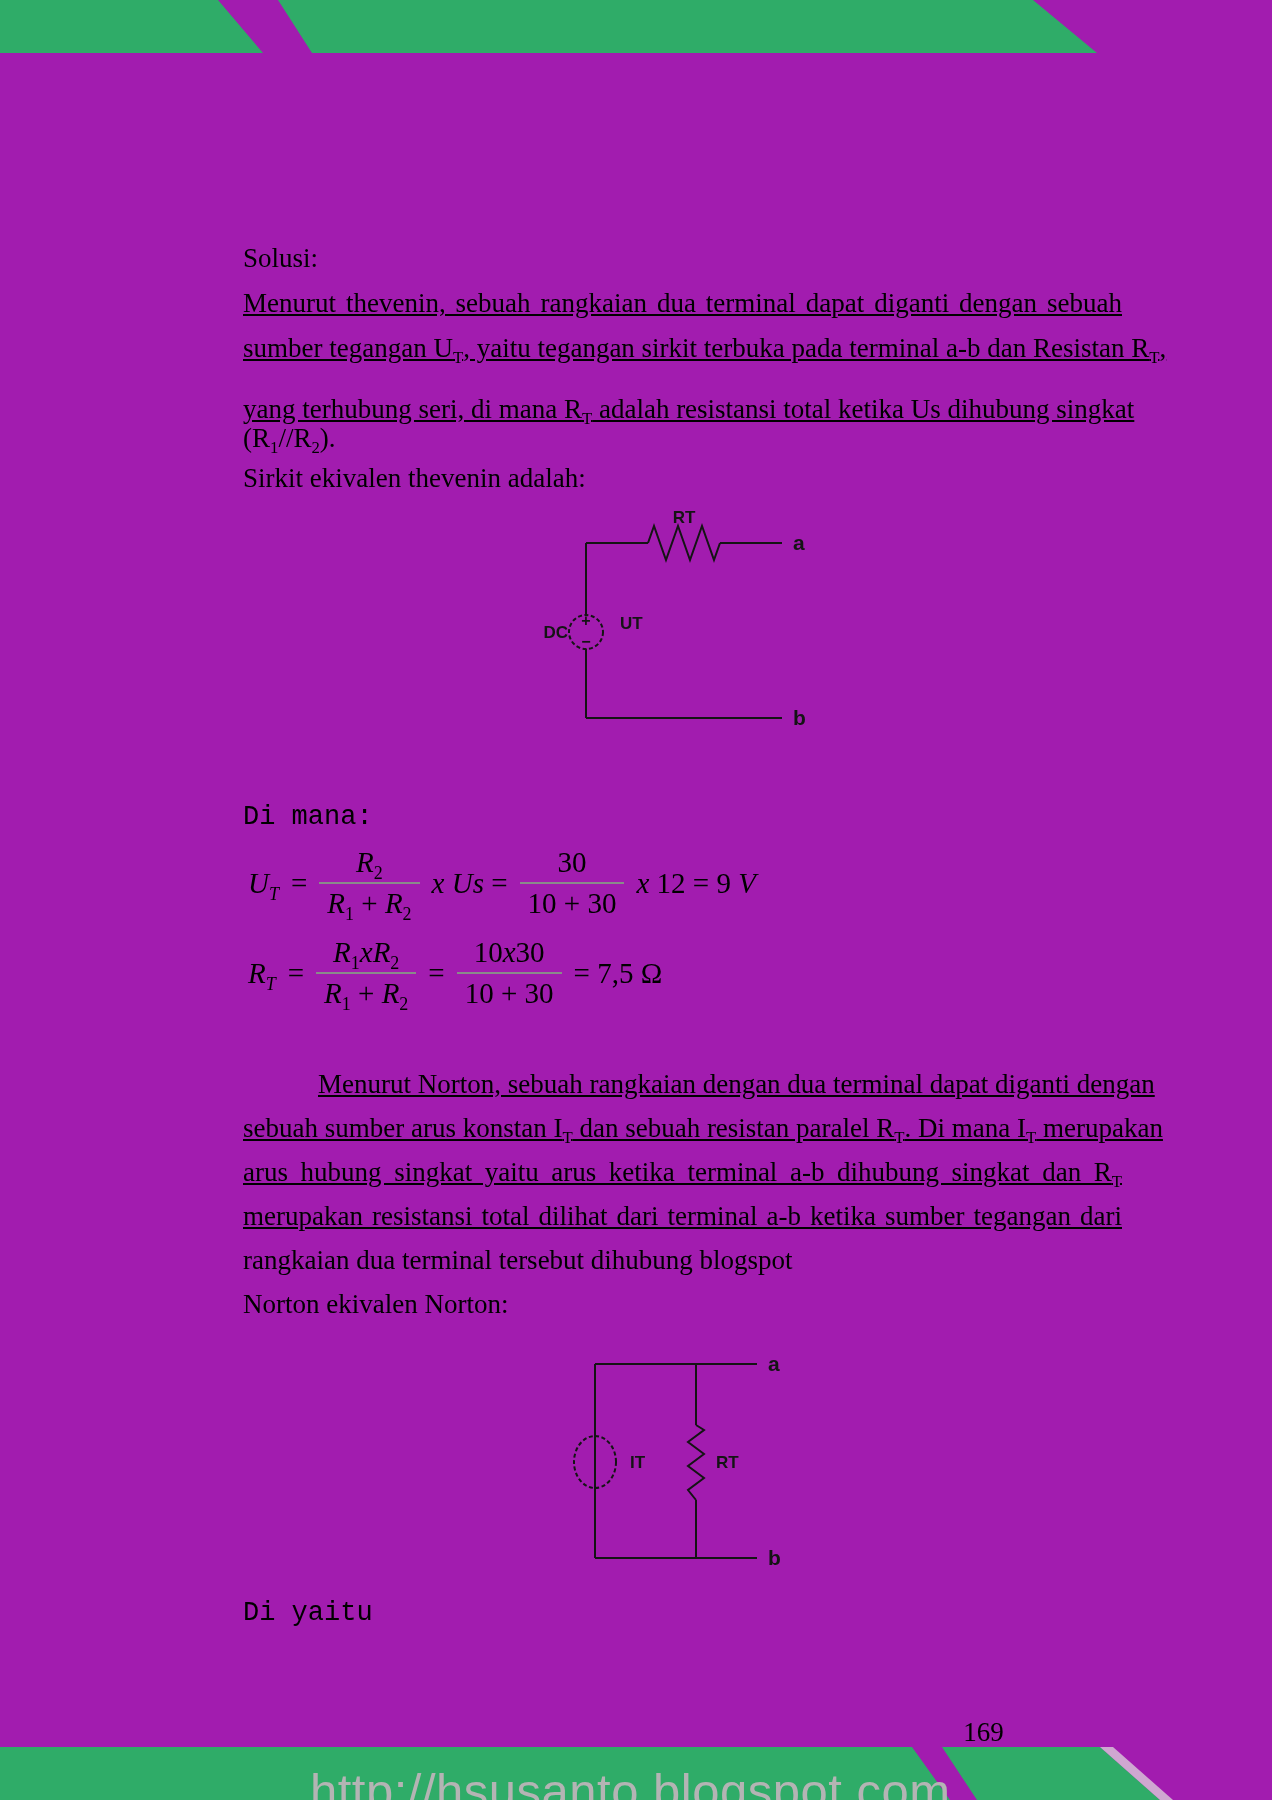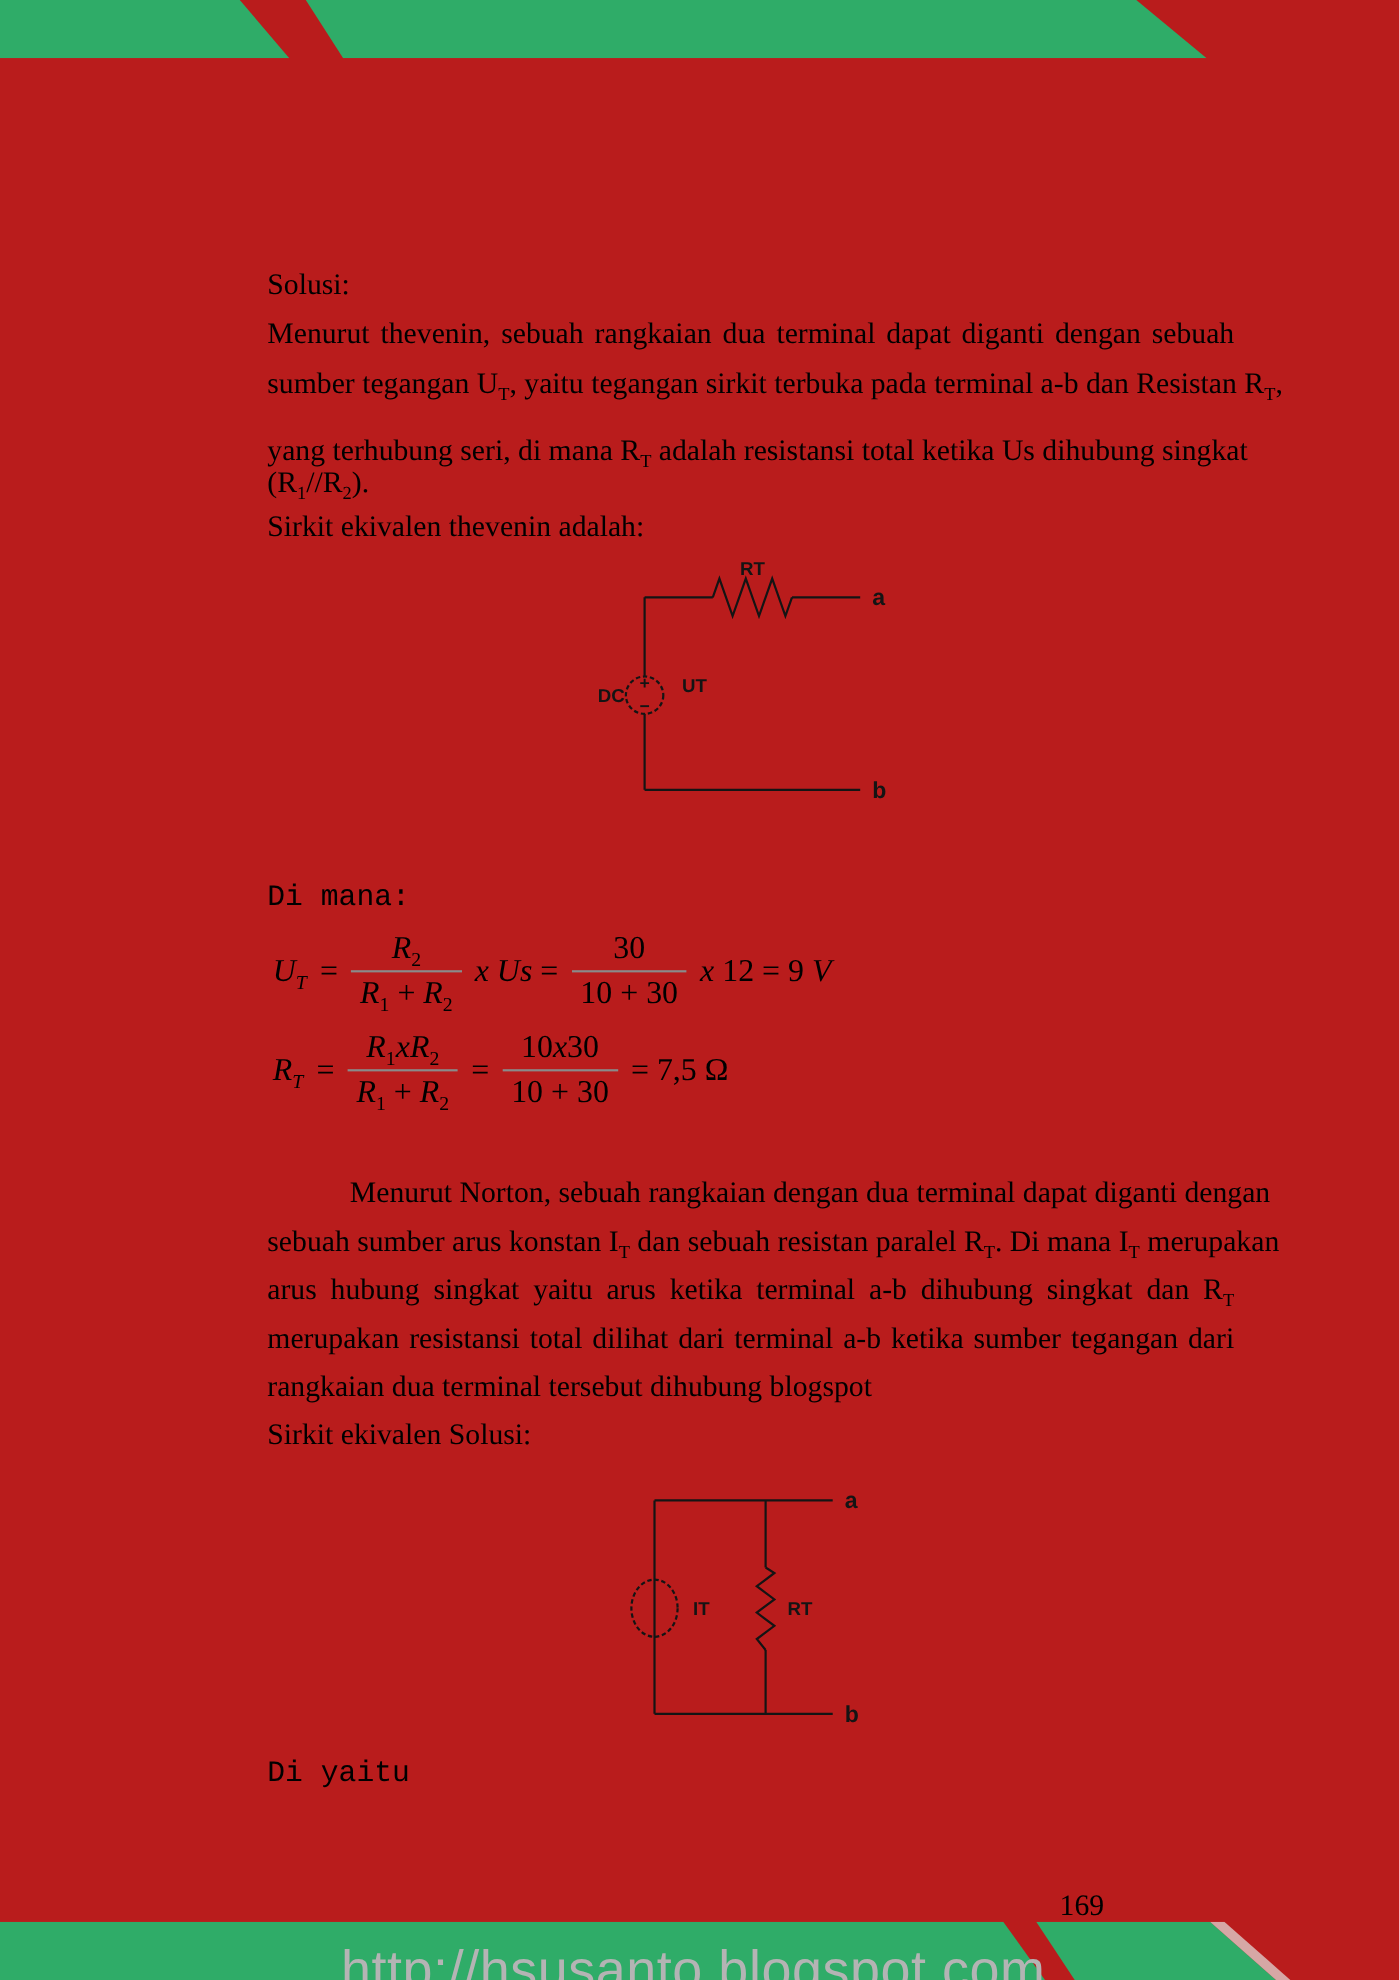--- a/index.html
+++ b/index.html
@@ -1,31 +1,31 @@
 <!DOCTYPE html>
 <html style="--band-green: #2FAC68; --watermark: #b4b4b4; --wire: #141414; --fraction-bar: #8a8a8a;"><head>
 <meta charset="utf-8">
 <style>
   html,body{margin:0;padding:0;background:#fff;}
   .page{
     position:relative;
     width:1272px;height:1800px;
     overflow:hidden;
-    background:#b91c1c;
+    background:#a21caf;
     font-family:"Liberation Serif", serif;
     color:#000;
   }
   .band{position:absolute;left:0;z-index:1;}
   .band-top{top:0;}
   .band-bottom{top:1747px;}
   .line{
     position:absolute;left:243px;width:879px;height:45px;
     line-height:45px;font-size:27px;white-space:nowrap;z-index:2;
   }
-  .just{text-align:justify;text-align-last:justify;}
+  .just{text-align:justify;text-align-last:justify;text-decoration:underline;}
   .indent{padding-left:75px;width:804px;}
   sub{font-size:0.62em;line-height:0;}
   .circuit{position:absolute;z-index:2;}
   .circuit path,.circuit circle,.circuit ellipse{fill:none;stroke:var(--wire,#111);stroke-width:2;}
   .circuit .dashed{stroke-dasharray:4 2.5;}
   .clabel{font-family:"Liberation Sans",sans-serif;font-weight:bold;fill:#141414;font-size:17px;}
   .term{font-family:"Liberation Sans",sans-serif;font-weight:bold;fill:#141414;font-size:21px;}
   .pm{font-family:"Liberation Sans",sans-serif;font-weight:bold;fill:#141414;font-size:16px;text-anchor:middle;}
   .formula{
     position:absolute;left:243px;display:flex;align-items:center;
@@ -113,21 +113,21 @@
       <span class="den">10 + 30</span>
     </span>
     <span class="tok">= 7,5 Ω</span>
   </div>
 
   <div class="line just indent" style="top:1062px">Menurut Norton, sebuah rangkaian dengan dua terminal dapat diganti dengan</div>
   <div class="line just" style="top:1106px">sebuah sumber arus konstan I<sub>T</sub> dan sebuah resistan paralel R<sub>T</sub>. Di mana I<sub>T</sub> merupakan</div>
   <div class="line just" style="top:1150px">arus hubung singkat yaitu arus ketika terminal a-b dihubung singkat dan R<sub>T</sub></div>
   <div class="line just" style="top:1194px">merupakan resistansi total dilihat dari terminal a-b ketika sumber tegangan dari</div>
   <div class="line" style="top:1238px">rangkaian dua terminal tersebut dihubung blogspot</div>
-  <div class="line" style="top:1282px">Sirkit ekivalen Solusi:</div>
+  <div class="line" style="top:1282px">Norton ekivalen Norton:</div>
 
   <svg class="circuit" style="left:540px;top:1340px" width="290" height="235" viewBox="0 0 290 235">
     <path d="M55,24 H217"></path>
     <path d="M55,24 V218"></path>
     <ellipse class="dashed" cx="55" cy="122" rx="21" ry="26"></ellipse>
     <path d="M156,24 V85"></path>
     <path d="M156,85 l8,5 l-16,12 l16,12 l-16,12 l16,12 l-16,12 l8,10"></path>
     <path d="M156,160 V218"></path>
     <path d="M55,218 H217"></path>
     <text class="clabel" x="90" y="128">IT</text>

